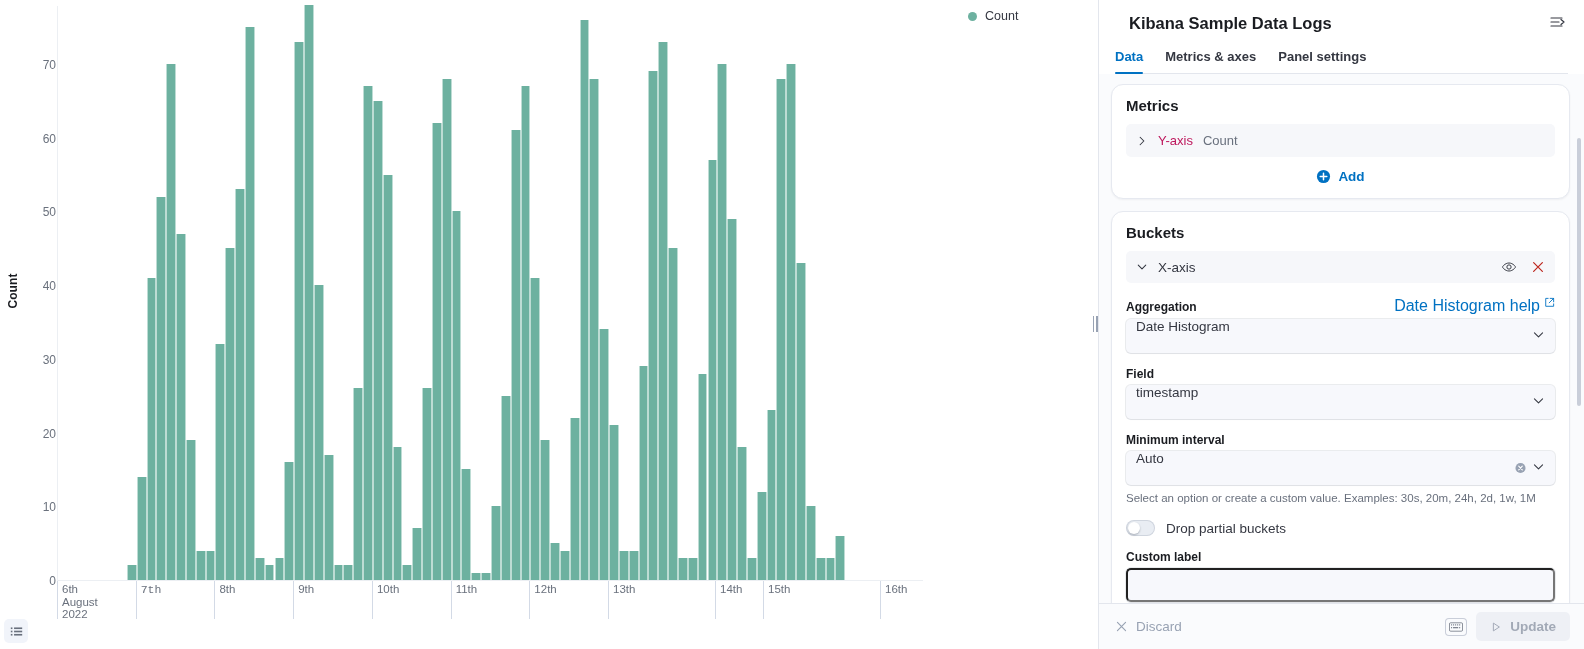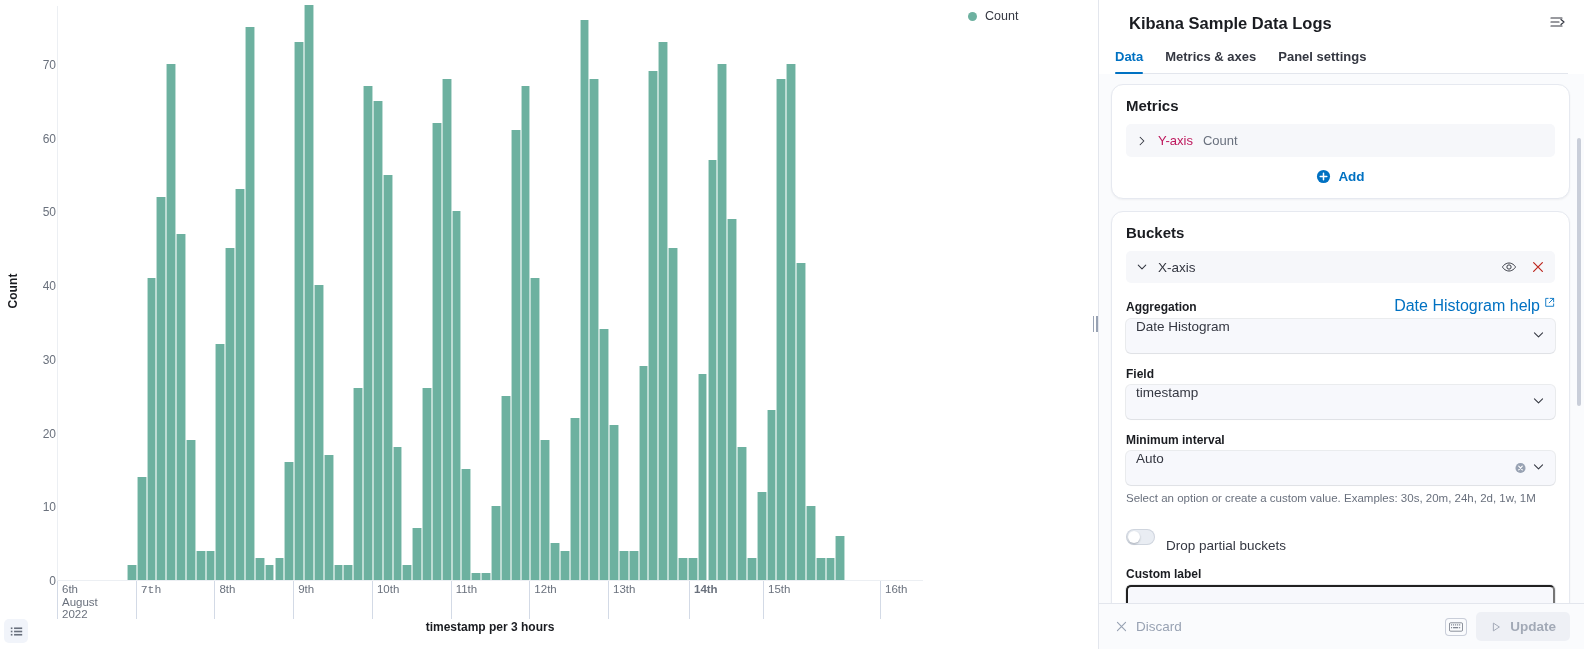--- a/index.html
+++ b/index.html
@@ -180,21 +180,21 @@
   .toggle-row { display: flex; align-items: center; gap: 11px; margin-top: 14px; }
   .switch {
     width: 29px; height: 16px; border-radius: 9px;
     background: #e9edf3; box-shadow: inset 0 0 0 1px rgba(25,40,70,.12);
     position: relative; cursor: pointer; flex: 0 0 29px;
   }
   .switch .knob {
     position: absolute; left: 2px; top: 2px; width: 12px; height: 12px;
     border-radius: 50%; background: #fff; box-shadow: 0 1px 2px rgba(20,30,50,.3);
   }
-  .toggle-label { font-size: 13.5px; color: #343741; margin-top: 18px; }
+  .toggle-label { font-size: 13.5px; color: #343741; }
 
   .text-input {
     height: 34px; background: #f7f8fc; border-radius: 5px;
     box-shadow: 0 0 0 1px rgba(25,40,70,.09), 0 1px 1px rgba(25,40,70,.05);
     width: 100%;
   }
 
   .panel-footer {
     flex: 0 0 46px; height: 46px;
     border-top: 1px solid #e3e6ed; background: #fafbfd;
@@ -340,32 +340,31 @@
         </div>
         <div class="x-tick" style="left: 393.636px;">
           <span class="x-tick-label">11th</span>
         </div>
         <div class="x-tick" style="left: 472.364px;">
           <span class="x-tick-label">12th</span>
         </div>
         <div class="x-tick" style="left: 551.091px;">
           <span class="x-tick-label">13th</span>
         </div>
-        <div class="x-tick" style="left: 632px; font-weight: bold;">
+        <div class="x-tick" style="left: 658px;">
           <span class="x-tick-label">14th</span>
         </div>
         <div class="x-tick" style="left: 706px;">
           <span class="x-tick-label">15th</span>
         </div>
         <div class="x-tick" style="left: 823px;">
           <span class="x-tick-label">16th</span>
         </div>
       </div>
 
-    <div class="x-axis-title">timestamp per 3 hours</div>
 
     <div class="legend-toggle">
       <svg width="13" height="13" viewBox="0 0 16 16">
         <rect x="1" y="3" width="2" height="2" fill="#69707d"></rect>
         <rect x="5" y="3" width="10" height="2" fill="#69707d"></rect>
         <rect x="1" y="7" width="2" height="2" fill="#69707d"></rect>
         <rect x="5" y="7" width="10" height="2" fill="#69707d"></rect>
         <rect x="1" y="11" width="2" height="2" fill="#69707d"></rect>
         <rect x="5" y="11" width="10" height="2" fill="#69707d"></rect>
       </svg>

